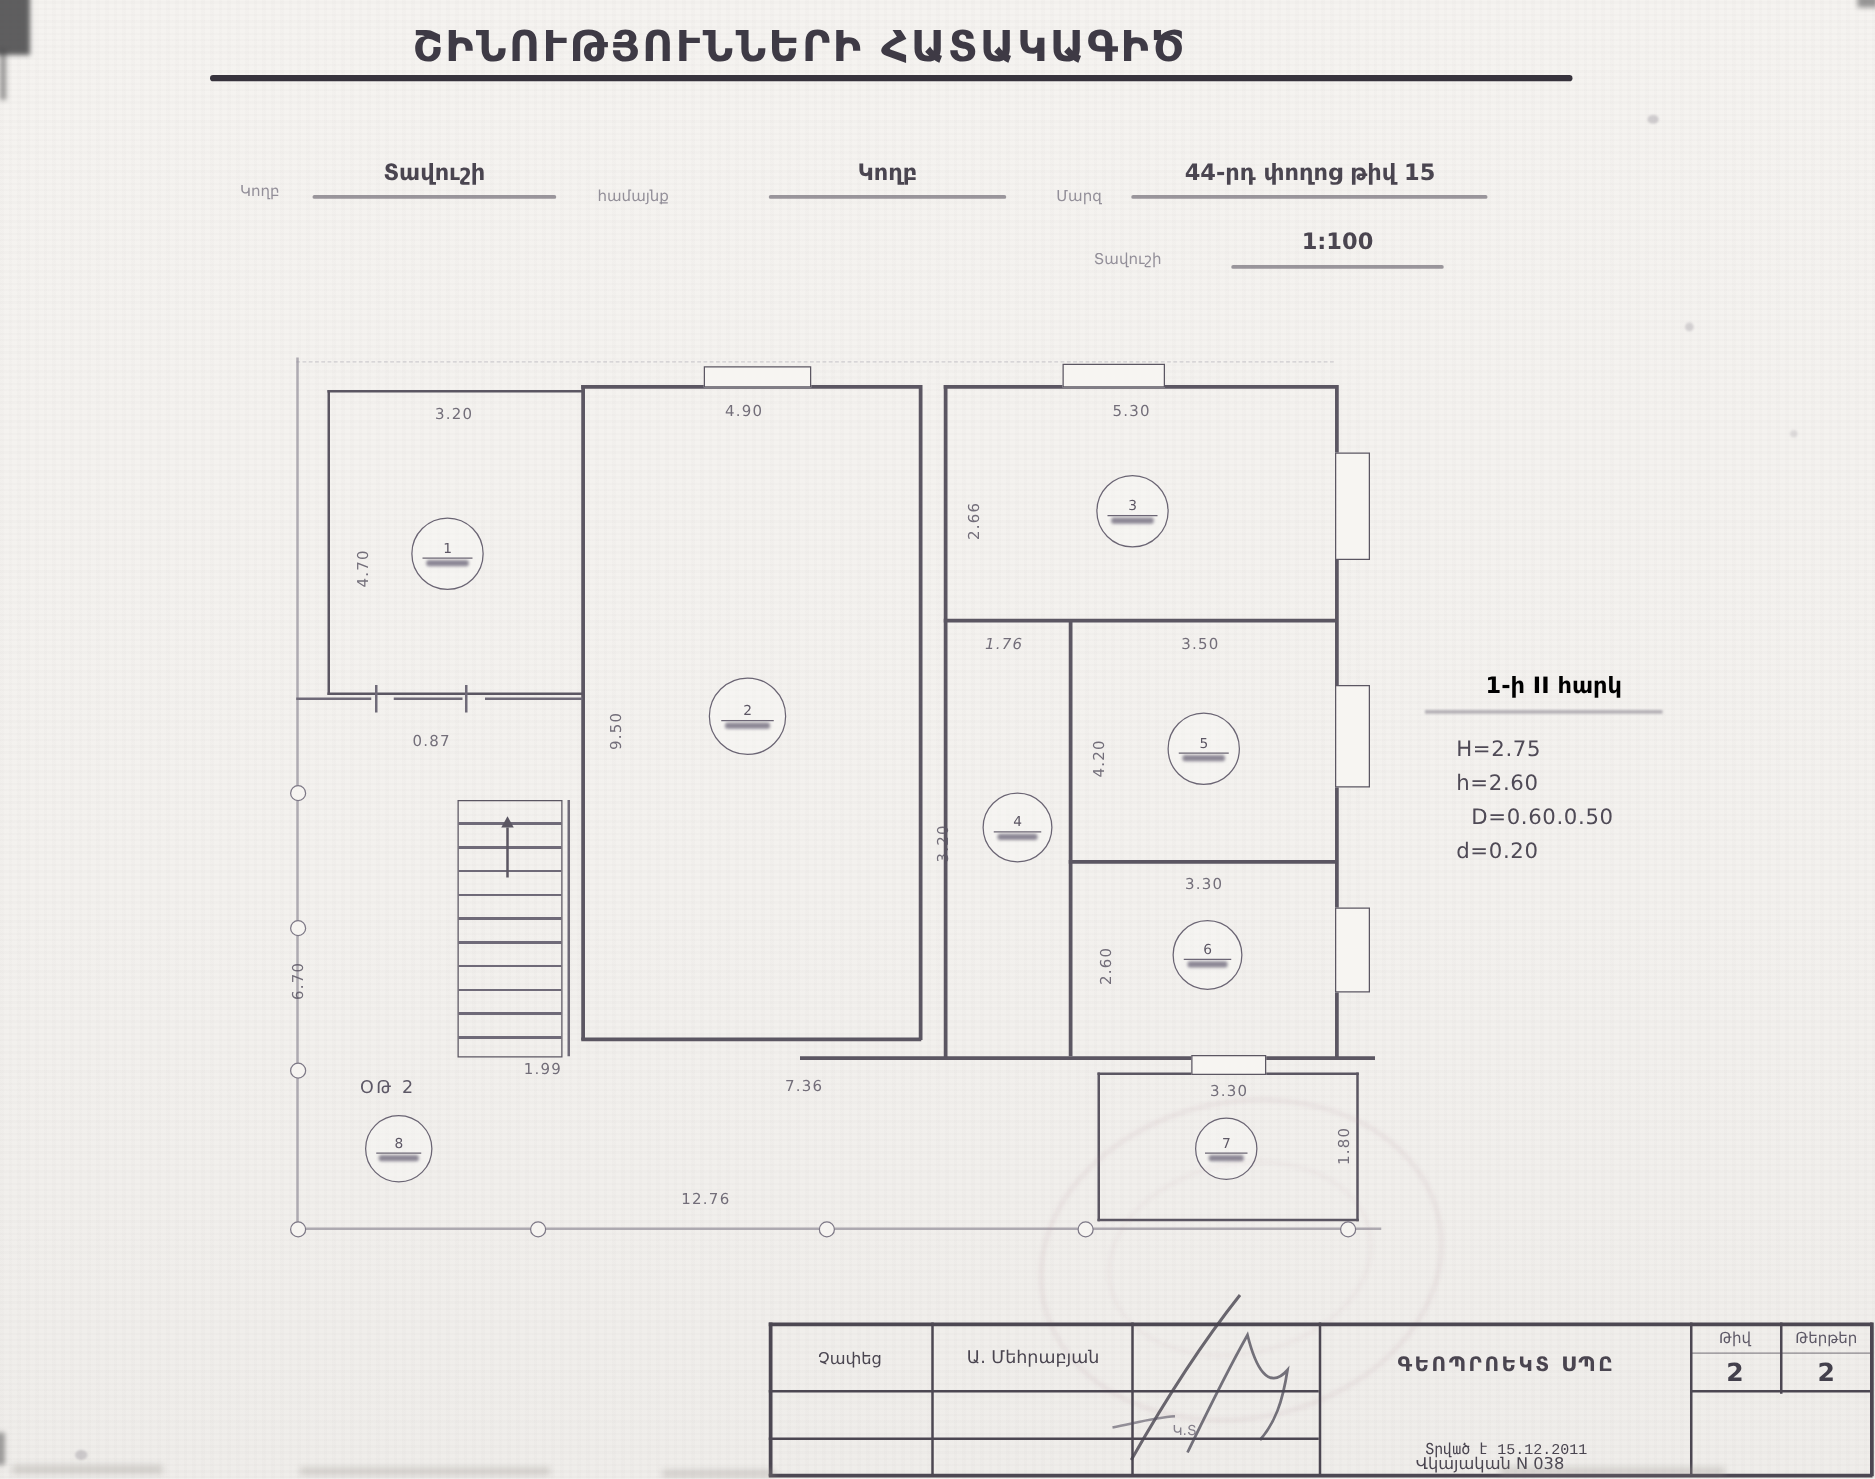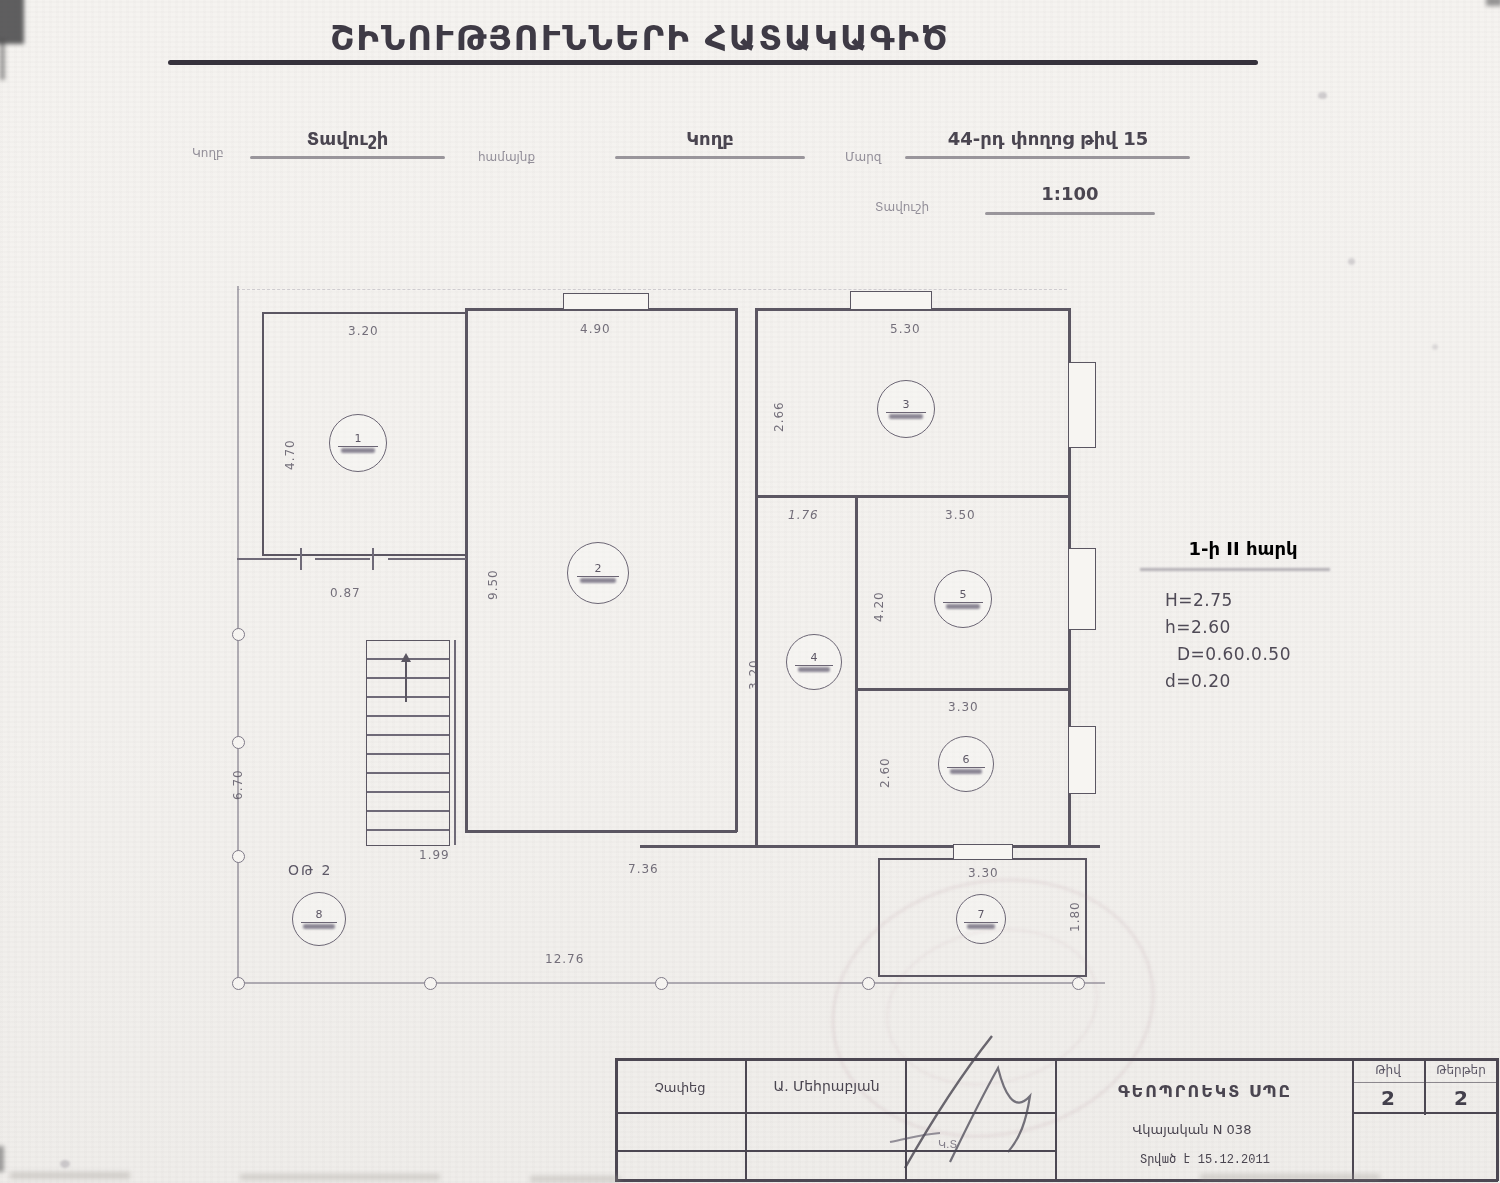--- a/index.html
+++ b/index.html
@@ -224,21 +224,21 @@
 <i class="tb-line" style="left:1352px;top:1058px;width:2px;height:123px;position:absolute;"></i>
 <i class="tb-line" style="left:1424px;top:1058px;width:2px;height:57px;position:absolute;"></i>
 <i class="tb-line" style="left:615px;top:1112px;width:440px;height:1.8px;position:absolute;"></i>
 <i class="tb-line" style="left:615px;top:1150px;width:440px;height:1.8px;position:absolute;"></i>
 <i class="tb-line" style="left:1352px;top:1112px;width:146px;height:1.8px;position:absolute;"></i>
 <i class="tb-line" style="left:1352px;top:1082px;width:146px;height:1.2px;opacity:.6;position:absolute;"></i>
 
 <span class="tb-text" style="left:615px;top:1080px;width:130px;font-size:13px;">Չափեց</span>
 <span class="tb-text" style="left:748px;top:1078px;width:157px;font-size:14px;">Ա. Մեհրաբյան</span>
 <span class="tb-text company-name" style="left:1058px;top:1082px;width:294px;">ԳԵՈՊՐՈԵԿՏ ՍՊԸ</span>
-<span class="tb-text company-sub" style="left:1058px;top:1122px;width:268px;">Վկայական N 038</span>
+<span class="tb-text company-sub" style="left:1058px;top:1164px;width:268px;">Վկայական N 038</span>
 <span class="tb-text company-date" style="left:1058px;top:1152px;width:294px;">Տրված է 15.12.2011</span>
 <span class="tb-text mini-num" style="left:1352px;top:1063px;width:72px;">Թիվ</span>
 <span class="tb-text big-num" style="left:1352px;top:1086px;width:72px;">2</span>
 <span class="tb-text mini-num" style="left:1424px;top:1063px;width:74px;">Թերթեր</span>
 <span class="tb-text big-num" style="left:1424px;top:1086px;width:74px;">2</span>
 
 <svg class="sig" style="left:880px;top:1030px;" width="210" height="150" viewBox="0 0 210 150">
   <path d="M25,138 C55,85 85,40 112,6" stroke="#47434f" stroke-width="2.4" fill="none" opacity=".8"></path>
   <path d="M70,132 C88,95 100,70 118,38 C124,62 134,84 150,66 C146,92 140,108 128,122" stroke="#4a4754" stroke-width="2.2" fill="none" opacity=".75"></path>
   <path d="M10,112 C30,108 44,104 60,103" stroke="#555060" stroke-width="2" fill="none" opacity=".6"></path>

